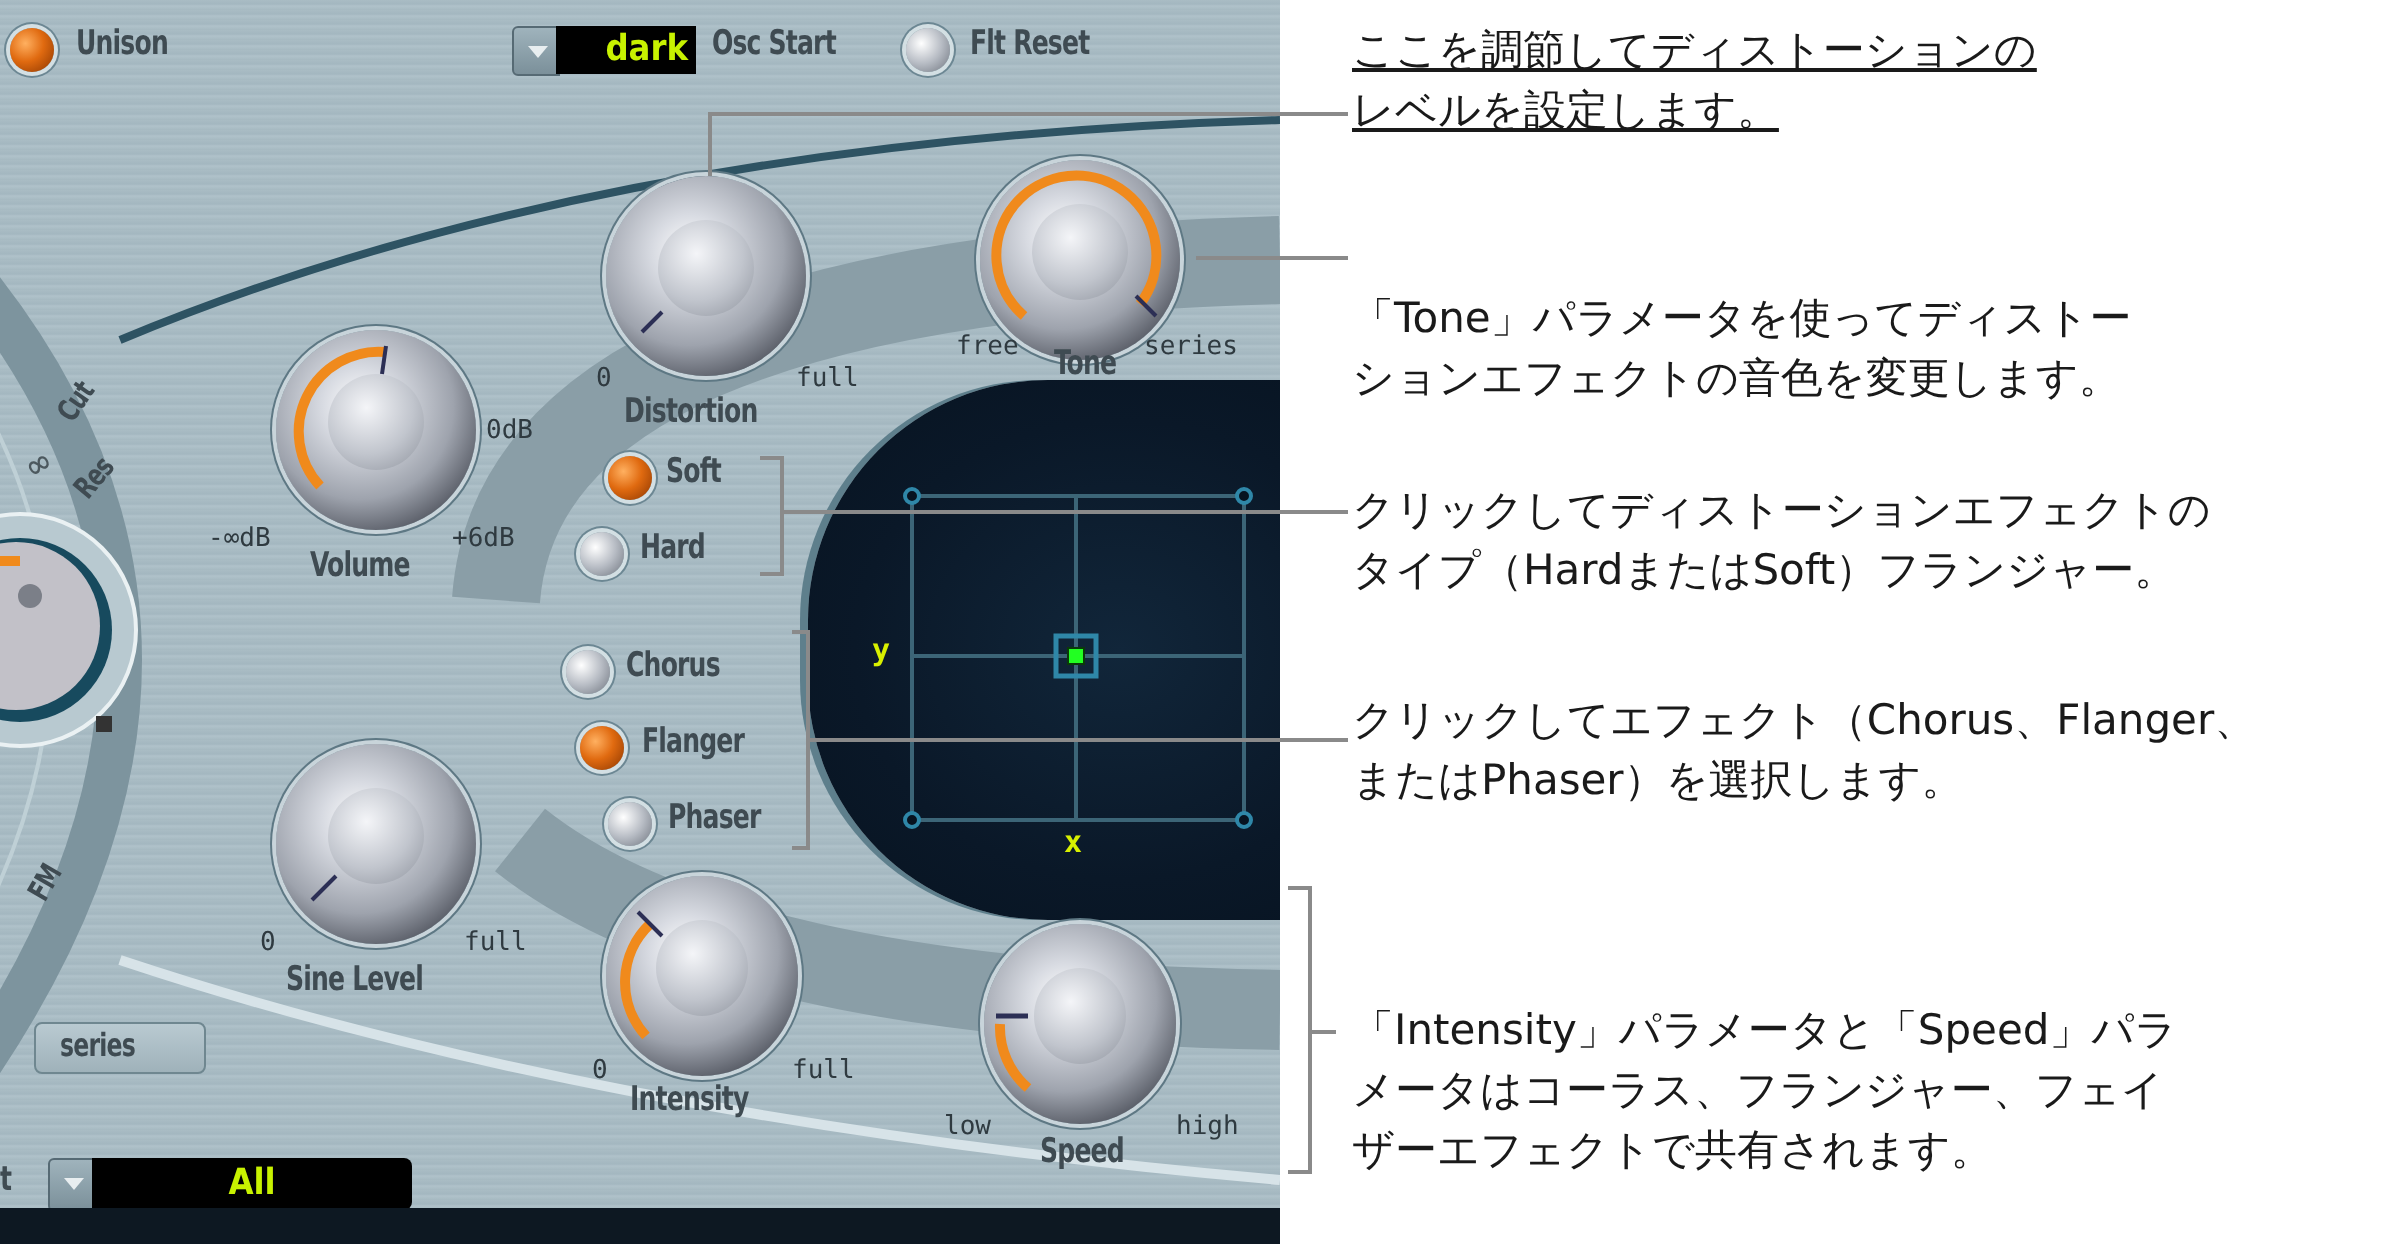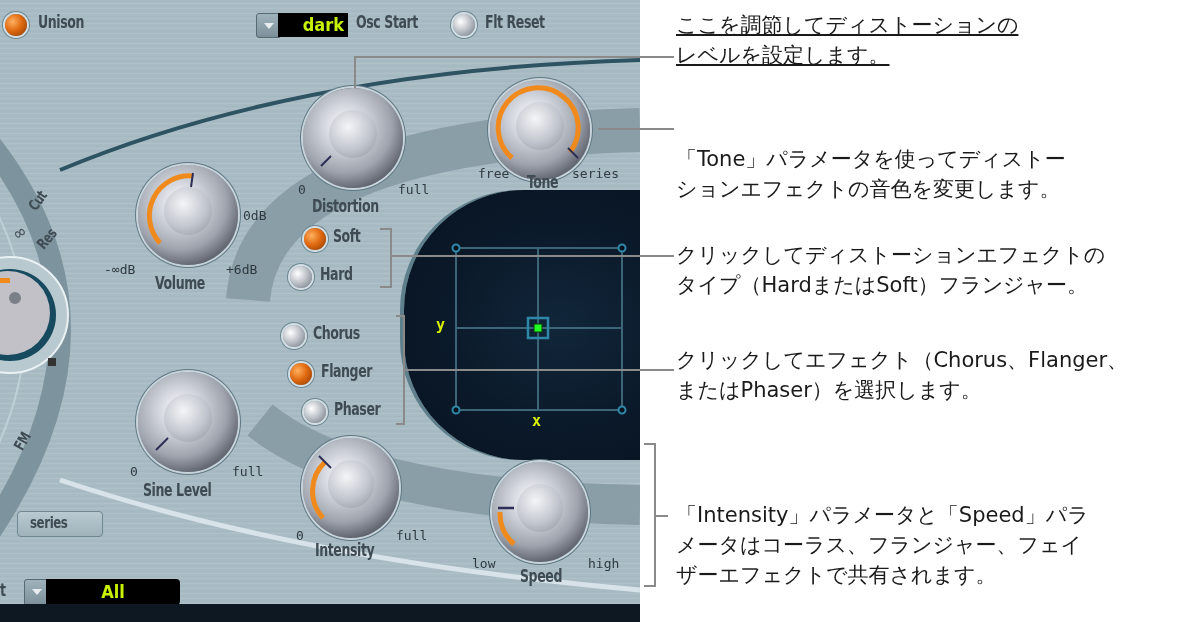--- a/index.html
+++ b/index.html
@@ -158,21 +158,21 @@
         <path d="M 22 82 A 40 40 0 0 1 8 50" stroke="#f08a1c" stroke-width="5" fill="none"></path>
         <line x1="6" y1="46" x2="22" y2="46" stroke="#2c2f55" stroke-width="2.5"></line>
       </svg>
     </div>
   <div class="tick" style="left:472px;top:556px;">low</div>
   <div class="tick" style="left:588px;top:556px;">high</div>
   <div class="lbl" style="left:520px;top:566px;">Speed</div>
 
   <div class="lbl" style="left:0px;top:580px;">t</div>
   <div class="dropbtn" style="left:24px;top:579px;width:22px;height:25px;"></div>
-  <div class="display" style="left:46px;top:579px;width:134px;height:26px;font-size:18px;line-height:26px;text-align:center;border-radius:0 4px 4px 0;">All</div>
+  <div class="display" style="left:46px;top:579px;width:160px;height:26px;font-size:18px;line-height:26px;text-align:center;border-radius:0 4px 4px 0;">All</div>
   <div id="panel-bottom" style="top:604px;"></div>
 </div>
 
 <div class="line" style="left:354px;top:56px;width:2px;height:32px;"></div>
 <div class="line" style="left:354px;top:56px;width:320px;height:2px;"></div>
 <div class="line" style="left:598px;top:128px;width:76px;height:2px;"></div>
 <div class="line" style="left:390px;top:228px;width:2px;height:60px;"></div>
 <div class="line" style="left:380px;top:228px;width:10px;height:2px;"></div>
 <div class="line" style="left:380px;top:286px;width:10px;height:2px;"></div>
 <div class="line" style="left:390px;top:255px;width:284px;height:2px;"></div>

